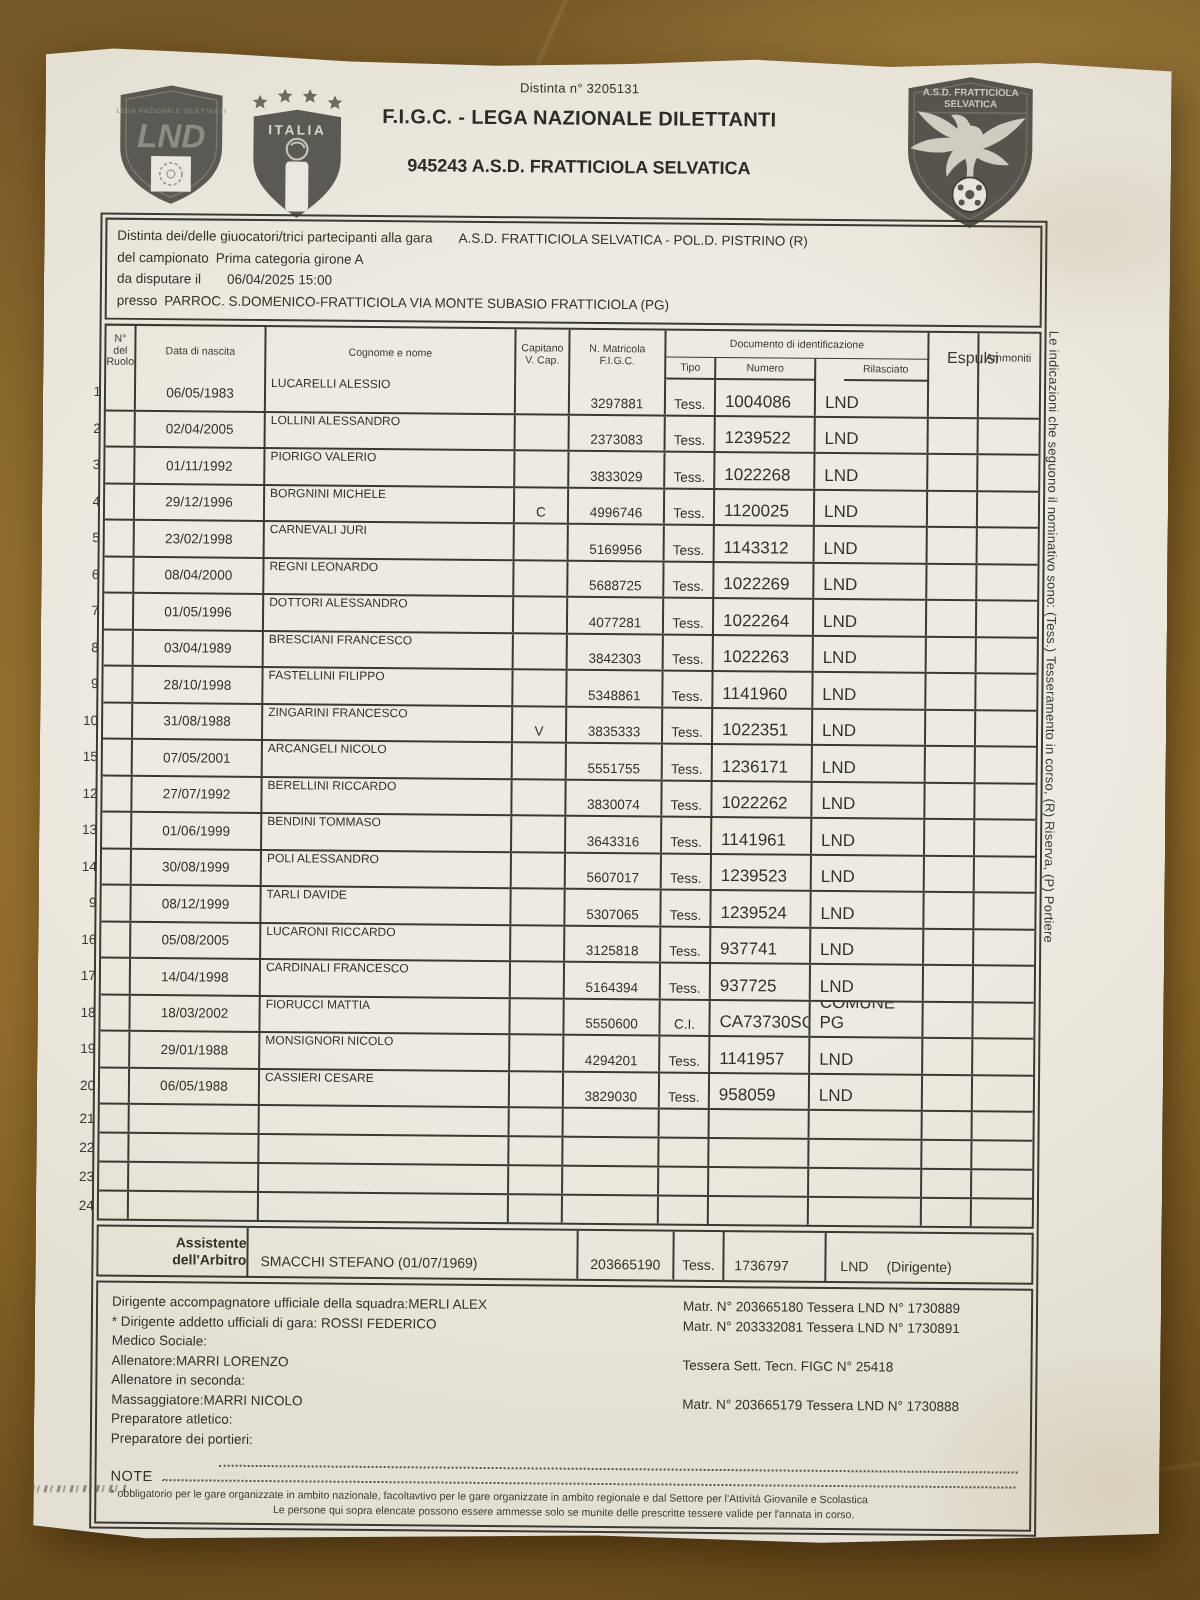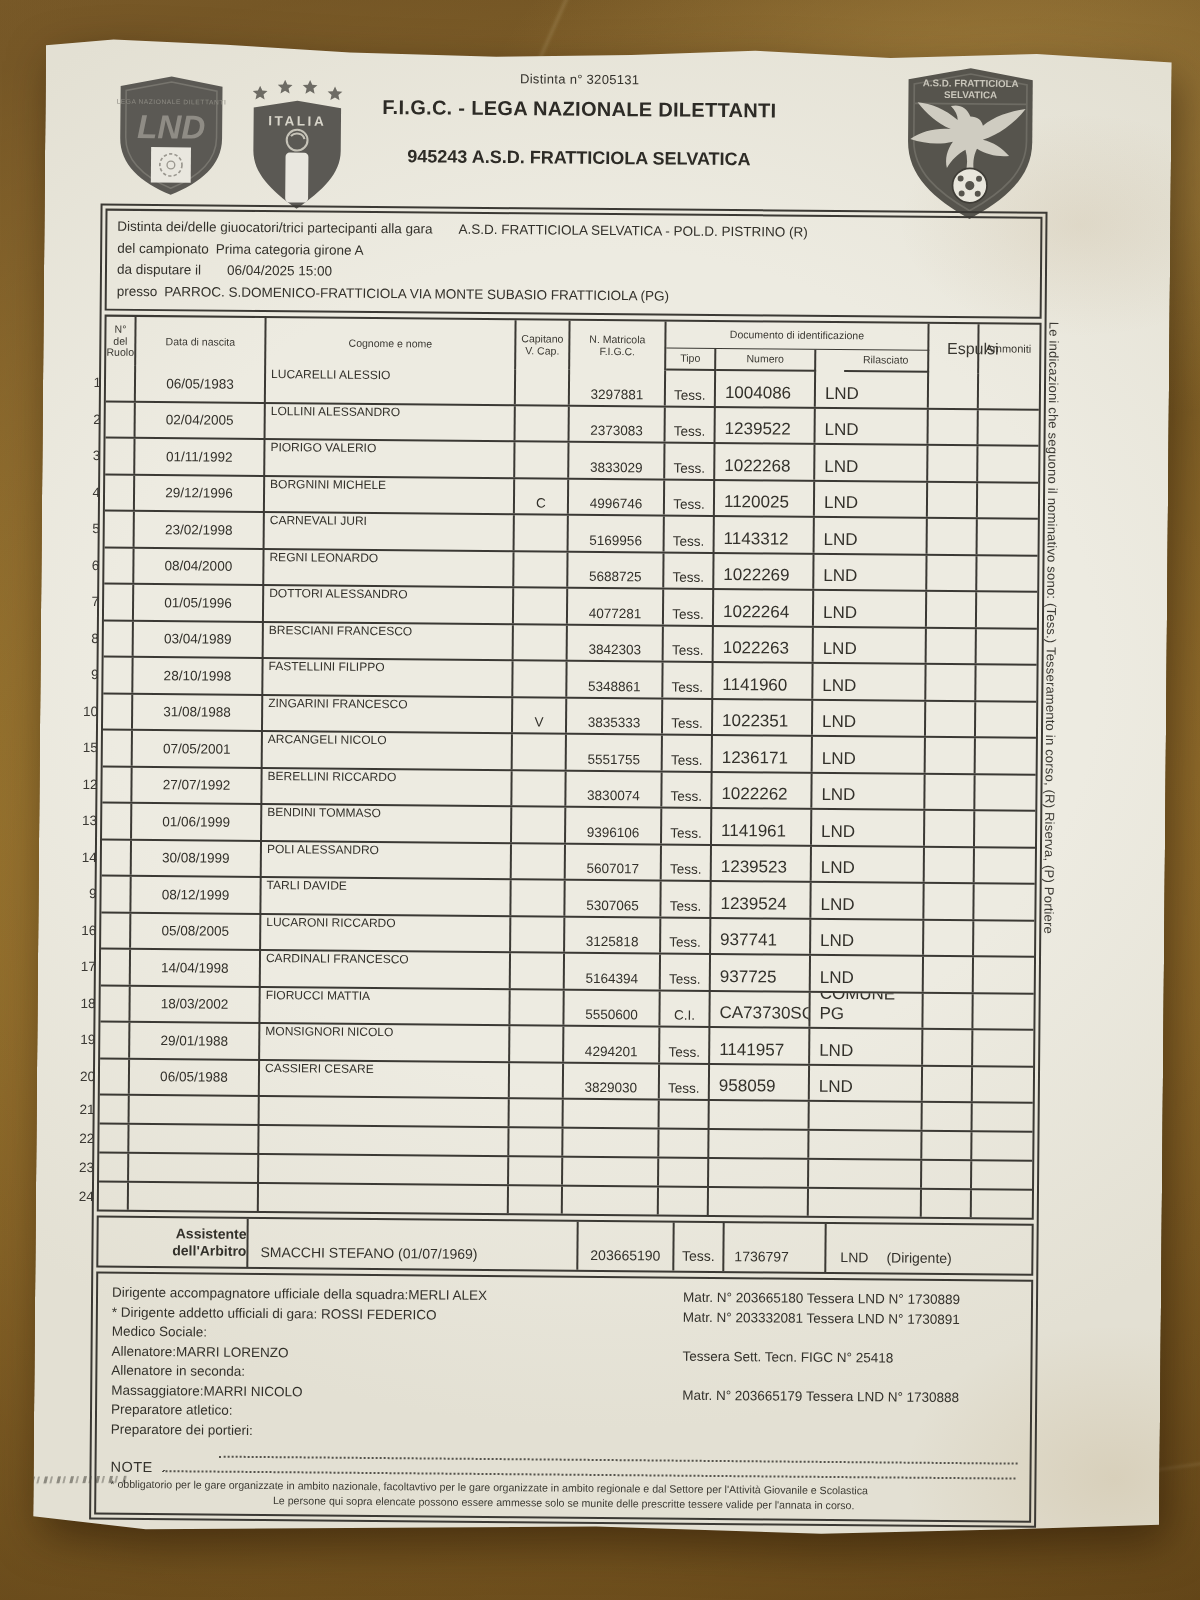--- a/index.html
+++ b/index.html
@@ -13,21 +13,21 @@
     position:absolute;inset:0;
     background:
       radial-gradient(ellipse 900px 500px at 85% 8%, rgba(220,180,95,.45), rgba(0,0,0,0) 60%),
       radial-gradient(ellipse 1400px 900px at 50% 55%, rgba(0,0,0,0) 40%, rgba(40,22,4,.38) 100%),
       linear-gradient(158deg,#a8813d 0%, #97732f 35%, #916c2b 60%, #7f5c22 100%);
   }
   .desk .streak{position:absolute;background:rgba(255,240,200,.14);filter:blur(1.5px);}
   .s1{left:540px;top:-10px;width:3px;height:130px;transform:rotate(24deg);}
   .s3{left:1140px;top:1460px;width:160px;height:2px;transform:rotate(-8deg);}
 
-  .paper-wrap{position:absolute;left:46px;top:42px;filter:drop-shadow(8px 16px 22px rgba(25,12,0,.5));}
+  .paper-wrap{position:absolute;left:46px;top:51px;filter:drop-shadow(8px 16px 22px rgba(25,12,0,.5));}
   .paper{
     width:1126px;height:1492px;transform:rotate(.5deg);transform-origin:50% 0;
     background:
       radial-gradient(ellipse 300px 220px at 96% 96%, rgba(150,110,40,.14), rgba(0,0,0,0) 70%),
       radial-gradient(ellipse 260px 160px at 92% 12%, rgba(140,100,40,.10), rgba(0,0,0,0) 70%),
       radial-gradient(ellipse 900px 760px at 50% 42%, #edebe1 55%, #e3e0d3 100%);
     clip-path:polygon(0 .55%,6% .12%,16% .4%,27% .85%,40% 1.05%,52% .85%,63% .5%,75% .9%,88% .55%,100% 1.05%,
                       100% 99.05%,87% 99.45%,70% 99.85%,50% 99.5%,28% 99.75%,10% 99.95%,0 99.15%);
   }
   .content{position:relative;width:100%;height:100%;box-sizing:border-box;padding:26px 0 0 44px;color:#34322c;}
@@ -376,21 +376,21 @@
                   <div class="cell c-rilasciato">LND</div>
                   <div class="cell c-espulsi"></div>
                   <div class="cell c-ammoniti"></div>
                 </div>
                 <div class="prow">
                   <span class="rownum">13</span>
                   <div class="cell c-ruolo"></div>
                   <div class="cell c-nascita">01/06/1999</div>
                   <div class="cell c-nome">BENDINI TOMMASO</div>
                   <div class="cell c-cap"></div>
-                  <div class="cell c-matricola">9396106</div>
+                  <div class="cell c-matricola">3643316</div>
                   <div class="cell c-tipo">Tess.</div>
                   <div class="cell c-numero">1141961</div>
                   <div class="cell c-rilasciato">LND</div>
                   <div class="cell c-espulsi"></div>
                   <div class="cell c-ammoniti"></div>
                 </div>
                 <div class="prow">
                   <span class="rownum">14</span>
                   <div class="cell c-ruolo"></div>
                   <div class="cell c-nascita">30/08/1999</div>

